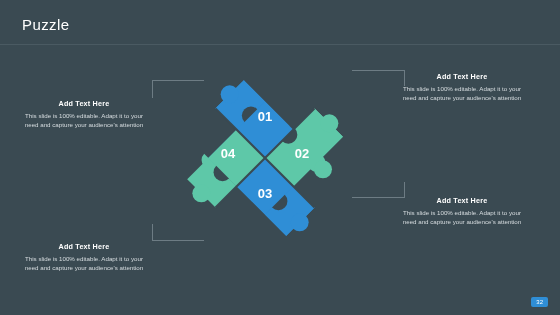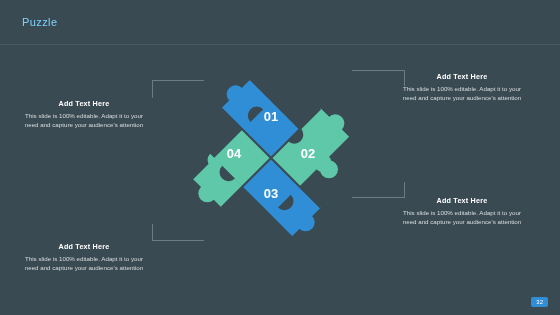--- a/index.html
+++ b/index.html
@@ -13,37 +13,37 @@
     height: 315px;
     background: #3a4a52;
     overflow: hidden;
     font-family: "Liberation Sans", sans-serif;
   }
   
   #title {
     position: absolute;
     left: 22px;
     top: 16px;
-    font-size: 11px;
-    color: #7dd3fc;
+    font-size: 15px;
+    color: #ffffff;
     letter-spacing: 0.4px;
     font-weight: 400;
   }
   #title-rule {
     position: absolute;
     left: 0;
     top: 44px;
     width: 560px;
     height: 1px;
     background: #4a5a62;
   }
   
   #puzzle {
     position: absolute;
-    left: 171px;
+    left: 165px;
     top: 58px;
     width: 200px;
     height: 200px;
   }
   #puzzle svg {
     display: block;
   }
   .piece-num {
     font-size: 13px;
     fill: #ffffff;

